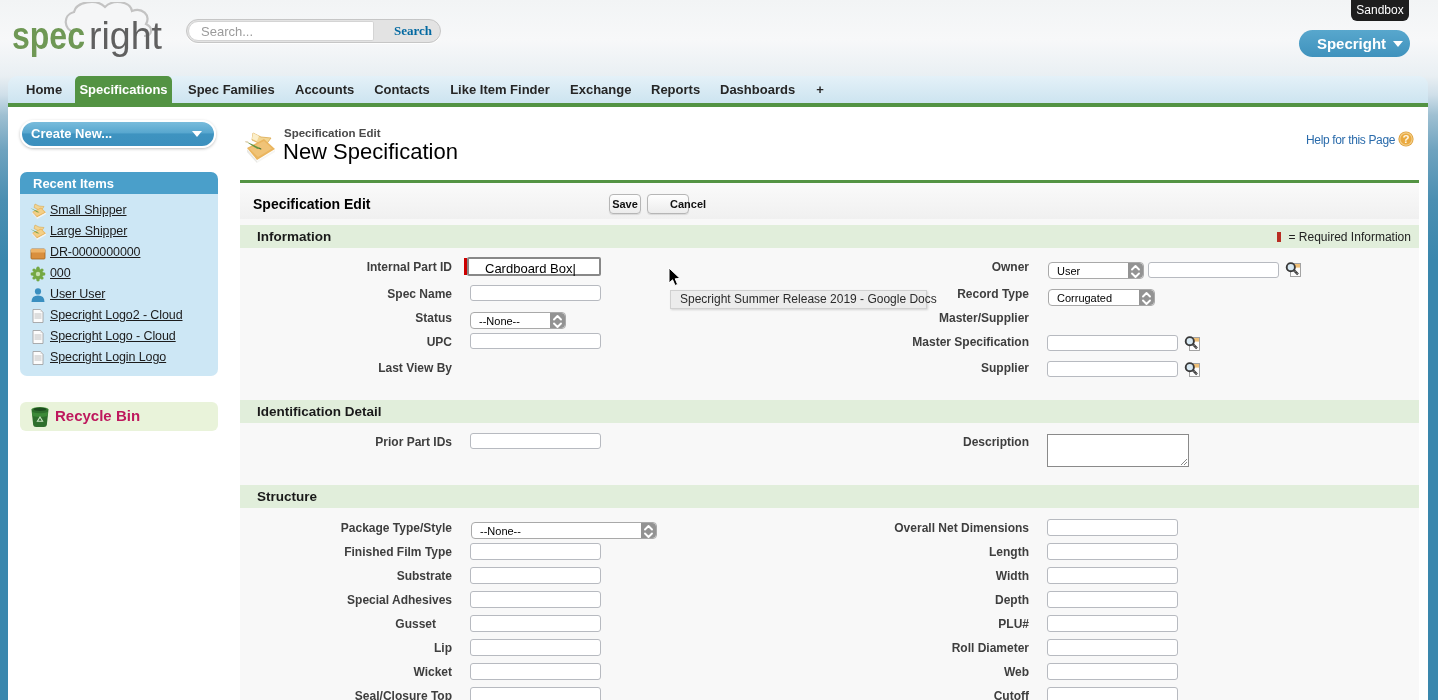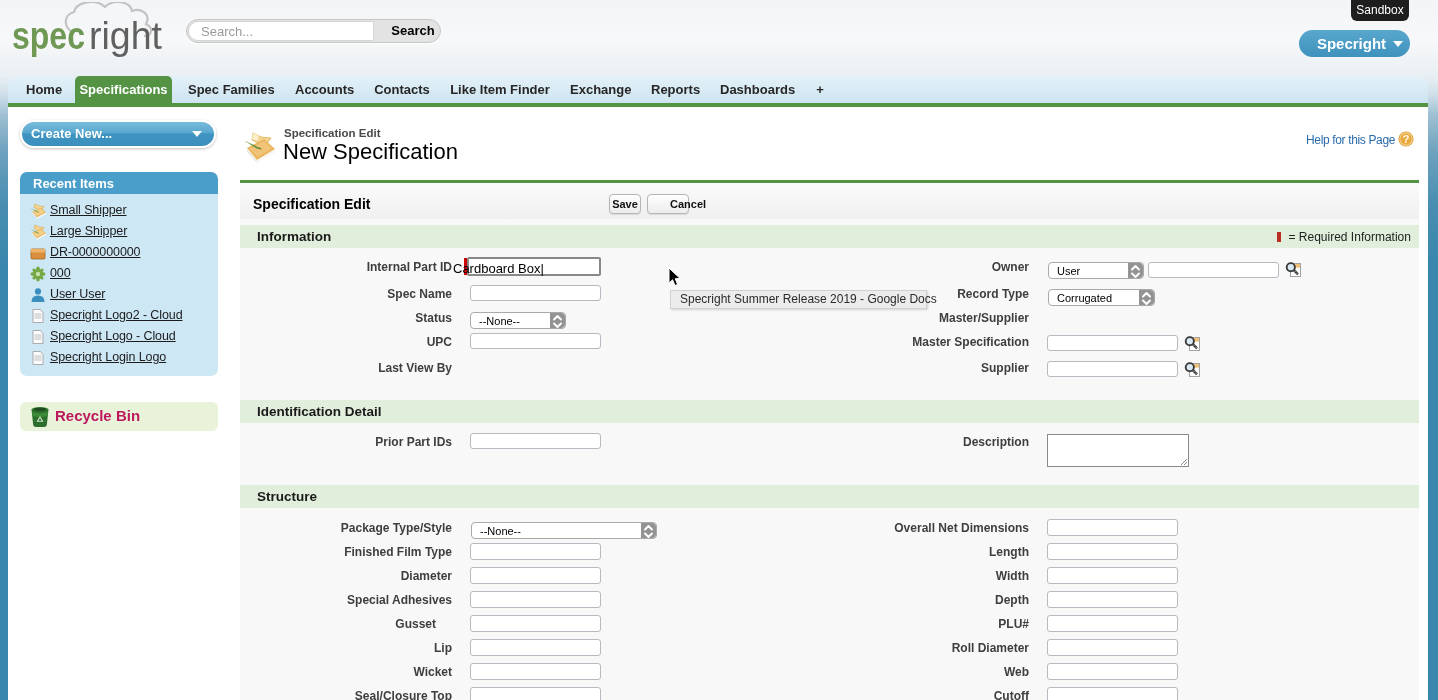--- a/index.html
+++ b/index.html
@@ -6,21 +6,21 @@
 html,body { width:1438px; height:700px; overflow:hidden; }
 body { font-family:"Liberation Sans", sans-serif; }
 #stage { position:relative; width:1438px; height:700px; overflow:hidden;
   background:linear-gradient(180deg,#f2f4f5 0px,#f7f8f9 40px,#e9eff3 76px,#cfdfe9 95px,#9fc0d2 115px,#6fa3bf 150px,#4b8fb2 200px,#3a87ad 260px,#3a87ad 700px);
 }
 .abs { position:absolute; }
 
 #logo { left:12px; top:2px; width:175px; height:58px; }
 #searchpill { left:186px; top:19px; width:255px; height:24px; background:#e3e3e3; border:1px solid #c6c6c6; border-radius:12px; box-shadow:0 1px 0 rgba(255,255,255,.8); }
 #searchpill .inp { position:absolute; left:1px; top:1px; width:186px; height:20px; background:#fff; border:1px solid #d4d4d4; border-radius:11px 2px 2px 11px; color:#9b9b9b; font-size:13px; line-height:20px; padding-left:12px; }
-#searchpill .btn { position:absolute; right:0; top:0; width:54px; height:22px; color:#000000; font-weight:bold; font-size:13px; line-height:22px; text-align:center; }
+#searchpill .btn { position:absolute; right:0; top:0; width:54px; height:22px; color:#0369a1; font-weight:bold; font-size:13px; line-height:22px; text-align:center;font-family:Liberation Serif, serif; }
 #sandbox { left:1351px; top:0; width:58px; height:21px; background:#1e1e1e; color:#fff; border-radius:0 0 6px 6px; font-size:12px; text-align:center; line-height:20px; }
 #sprbtn { left:1299px; top:30px; width:111px; height:27px; background:linear-gradient(180deg,#58a7cd,#3f92bd); border-radius:14px; color:#fff; font-weight:bold; font-size:15px; line-height:27px; text-align:center; }
 #sprbtn .car { position:absolute; right:7px; top:11px; width:0; height:0; border-left:5px solid transparent; border-right:5px solid transparent; border-top:6px solid #fff; }
 
 #shell { left:8px; top:76px; width:1420px; height:624px; }
 #navbar { position:absolute; left:0; top:0; width:1420px; height:27px; background:linear-gradient(180deg,#e4f1f8,#cde4f0); border-radius:9px 9px 0 0; }
 #greenbar { position:absolute; left:0; top:27px; width:1420px; height:4px; background:#539343; }
 #contentbg { position:absolute; left:0; top:31px; width:1420px; height:593px; background:#fff; }
 .tab { position:absolute; top:0; height:27px; line-height:28px; font-size:13px; font-weight:bold; color:#262626; text-align:center; white-space:nowrap; }
 .tab.active { background:#539343; color:#fff; border-radius:5px 5px 0 0; }
@@ -227,21 +227,21 @@
   <div class="secbar" style="top:400px;">
       <span>Identification Detail</span>
     </div>
   <div class="secbar" style="top:485px;">
       <span>Structure</span>
     </div>
   <div id="fields"></div>
   <div class="flabel" style="left:192px;top:260px;width:260px;">Internal Part ID</div>
   <div class="abs" style="left:464px;top:258px;width:3px;height:17px;background:#c00;"></div>
   <div class="finput" style="left:467px;top:257px;width:134px;height:19px;border:2px solid #888;border-radius:2px;"></div>
-  <div class="abs" style="left:453px;top:261px;font-size:13px;color:#000;">Cardboard Box|</div>
+  <div class="abs" style="left:485px;top:261px;font-size:13px;color:#000;">Cardboard Box|</div>
   <div class="flabel" style="left:769px;top:260px;width:260px;">Owner</div>
   <div class="sfselect" style="left:1048px;top:262px;width:96px;height:17px;">
       <span class="txt">User</span>
       <span class="step">
         <svg width="15" height="17" viewBox="0 0 15 17">
           <polyline points="4,6.5 7.5,3 11,6.5" fill="none" stroke="#fff" stroke-width="1.9" stroke-linecap="round" stroke-linejoin="round"></polyline>
           <polyline points="4,10.5 7.5,14 11,10.5" fill="none" stroke="#fff" stroke-width="1.9" stroke-linecap="round" stroke-linejoin="round"></polyline>
         </svg>
       </span>
     </div>
@@ -312,21 +312,21 @@
       <span class="txt">--None--</span>
       <span class="step">
         <svg width="15" height="17" viewBox="0 0 15 17">
           <polyline points="4,6.5 7.5,3 11,6.5" fill="none" stroke="#fff" stroke-width="1.9" stroke-linecap="round" stroke-linejoin="round"></polyline>
           <polyline points="4,10.5 7.5,14 11,10.5" fill="none" stroke="#fff" stroke-width="1.9" stroke-linecap="round" stroke-linejoin="round"></polyline>
         </svg>
       </span>
     </div>
   <div class="flabel" style="left:192px;top:545px;width:260px;">Finished Film Type</div>
   <div class="finput" style="left:470px;top:543px;width:131px;height:17px;"></div>
-  <div class="flabel" style="left:192px;top:569px;width:260px;">Diameter</div>
+  <div class="flabel" style="left:192px;top:569px;width:260px;">Substrate</div>
   <div class="finput" style="left:470px;top:567px;width:131px;height:17px;"></div>
   <div class="flabel" style="left:192px;top:593px;width:260px;">Special Adhesives</div>
   <div class="finput" style="left:470px;top:591px;width:131px;height:17px;"></div>
   <div class="flabel" style="left:176px;top:617px;width:260px;">Gusset</div>
   <div class="finput" style="left:470px;top:615px;width:131px;height:17px;"></div>
   <div class="flabel" style="left:192px;top:641px;width:260px;">Lip</div>
   <div class="finput" style="left:470px;top:639px;width:131px;height:17px;"></div>
   <div class="flabel" style="left:192px;top:665px;width:260px;">Wicket</div>
   <div class="finput" style="left:470px;top:663px;width:131px;height:17px;"></div>
   <div class="flabel" style="left:192px;top:689px;width:260px;">Seal/Closure Top</div>

